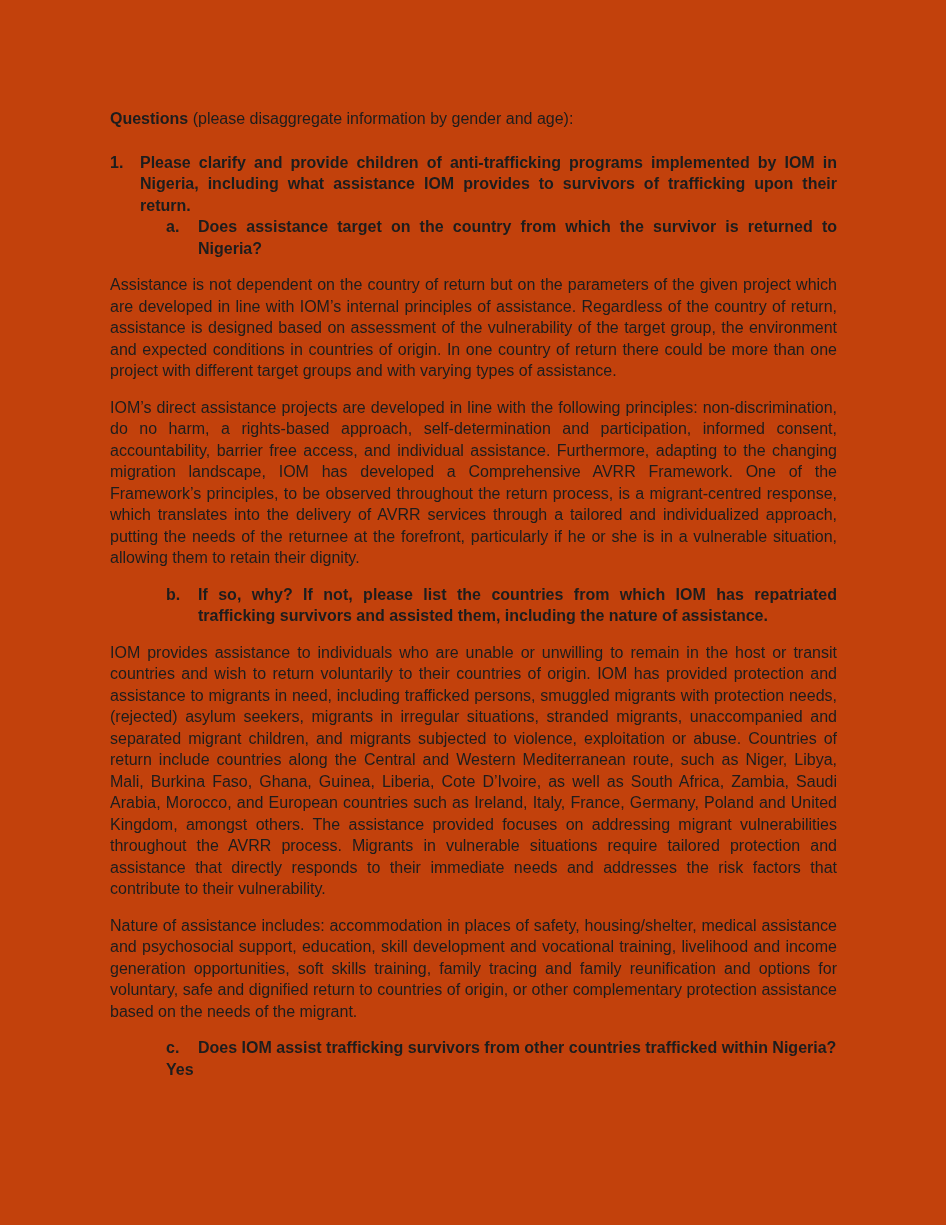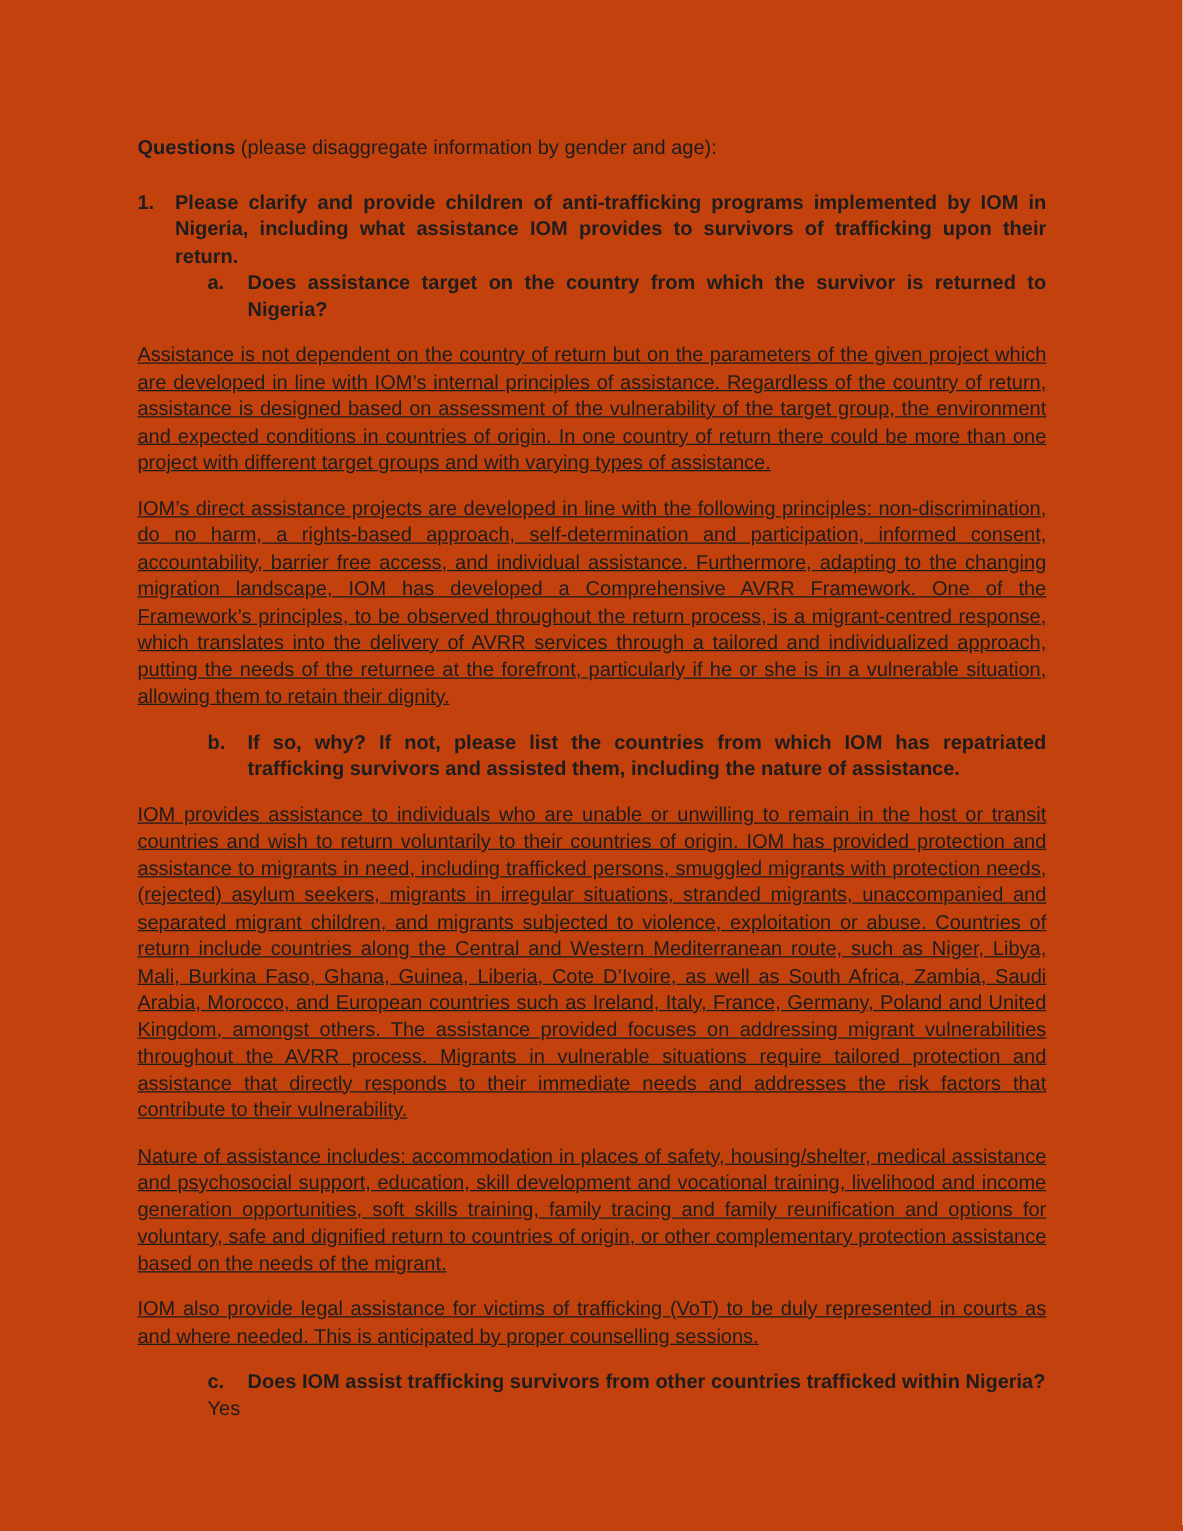--- a/index.html
+++ b/index.html
@@ -26,40 +26,39 @@
     line-height: 21.5px;
   }
   .bold { font-weight: bold; }
   .qheader {
     margin: 0 0 22px 0;
     text-align: left;
   }
   .para {
     margin: 0 0 15px 0;
     text-align: justify;
-    text-decoration: underline;
   }
   .list-item {
     display: flex;
     font-weight: bold;
   }
   .list-item .item-text {
     flex: 1 1 auto;
     text-align: justify;
   }
   .l1 .marker { flex: 0 0 30px; }
   .l2 {
     margin-left: 56px;
   }
   .l2 .marker { flex: 0 0 32px; }
   .after-gap { margin-bottom: 15px; }
   .top-gap { margin-top: 6px; }
   .answer-line {
     margin-left: 56px;
-    font-weight: normal;
+    font-weight: bold;
   }
 </style>
 </head>
 <body>
 
 <div class="page">
   <div class="content">
 
     <p class="qheader"><span class="bold">Questions</span><span> (please disaggregate information by gender and age):</span></p>
 
@@ -79,21 +78,20 @@
 
     <div class="list-item l2 after-gap top-gap">
       <span class="marker">b.</span>
       <span class="item-text">If so, why? If not, please list the countries from which IOM has repatriated trafficking survivors and assisted them, including the nature of assistance.</span>
     </div>
 
     <p class="para">IOM provides assistance to individuals who are unable or unwilling to remain in the host or transit countries and wish to return voluntarily to their countries of origin. IOM has provided protection and assistance to migrants in need, including trafficked persons, smuggled migrants with protection needs, (rejected) asylum seekers, migrants in irregular situations, stranded migrants, unaccompanied and separated migrant children, and migrants subjected to violence, exploitation or abuse. Countries of return include countries along the Central and Western Mediterranean route, such as Niger, Libya, Mali, Burkina Faso, Ghana, Guinea, Liberia, Cote D’Ivoire, as well as South Africa, Zambia, Saudi Arabia, Morocco, and European countries such as Ireland, Italy, France, Germany, Poland and United Kingdom, amongst others. The assistance provided focuses on addressing migrant vulnerabilities throughout the AVRR process. Migrants in vulnerable situations require tailored protection and assistance that directly responds to their immediate needs and addresses the risk factors that contribute to their vulnerability.</p>
 
     <p class="para">Nature of assistance includes: accommodation in places of safety, housing/shelter, medical assistance and psychosocial support, education, skill development and vocational training, livelihood and income generation opportunities, soft skills training, family tracing and family reunification and options for voluntary, safe and dignified return to countries of origin, or other complementary protection assistance based on the needs of the migrant.</p>
 
-    <p class="para">IOM also provide legal assistance for victims of trafficking (VoT) to be duly represented in courts as and where needed. This is anticipated by proper counselling sessions.</p>
 
     <div class="list-item l2 top-gap">
       <span class="marker">c.</span>
       <span class="item-text">Does IOM assist trafficking survivors from other countries trafficked within Nigeria?</span>
     </div>
 
     <div class="answer-line">Yes</div>
 
   </div>
 </div>

